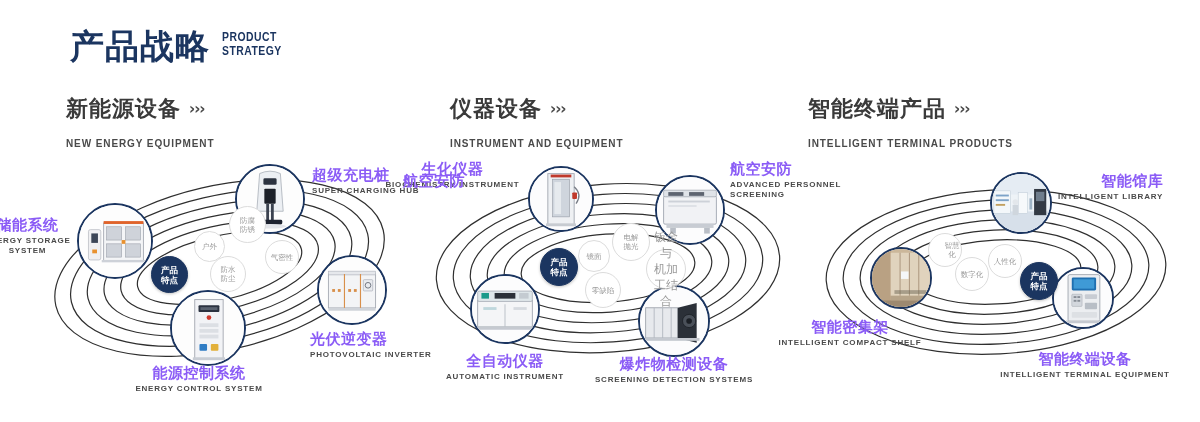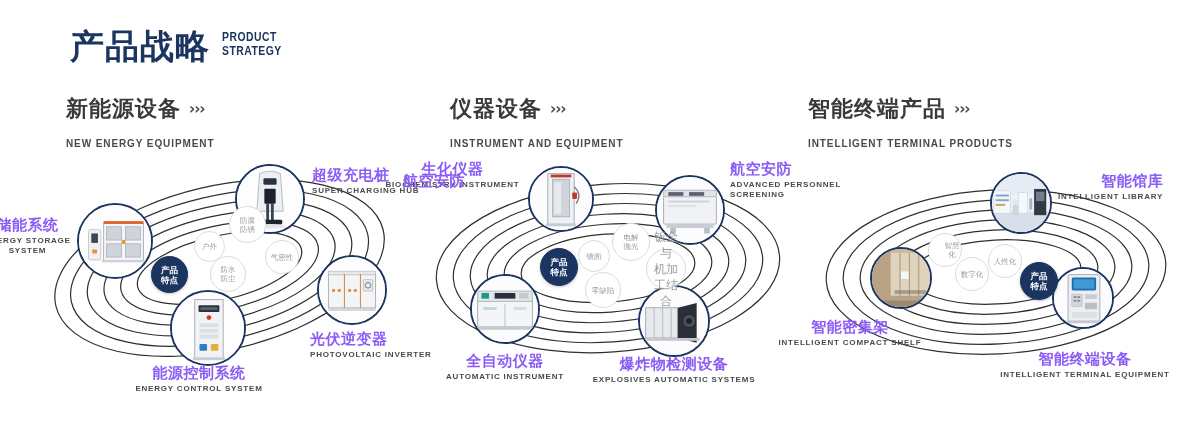--- a/index.html
+++ b/index.html
@@ -306,21 +306,21 @@
         <line x1="24" y1="22" x2="24" y2="54" stroke="#b4b9c1" stroke-width="1"></line>
         <line x1="33" y1="22" x2="33" y2="54" stroke="#b4b9c1" stroke-width="1"></line>
         <path d="M40 22 l20 -5 v42 l-20 -5 z" fill="#2b3038"></path>
         <circle cx="52" cy="36" r="7" fill="#4a5059" stroke="#20242b" stroke-width="1"></circle>
         <circle cx="52" cy="36" r="3" fill="#1b1f25"></circle>
         <rect x="5" y="54" width="58" height="3" fill="#c5c9d0"></rect>
       </svg>
     </div>
     <div class="lbl center" style="left:150px;top:205px;width:228px;">
       <div class="cn">爆炸物检测设备</div>
-      <div class="en">EXPLOSIVES AUTOMATIC SYSTEMS</div>
+      <div class="en">SCREENING DETECTION SYSTEMS</div>
     </div>
 
     <div class="pcircle" style="left:60px;top:124px;width:70px;height:70px;">
       <svg class="art" viewBox="0 0 70 70">
         <rect x="0" y="0" width="70" height="70" fill="#fcfcfd"></rect>
         <rect x="6" y="26" width="58" height="28" fill="#f4f5f7" stroke="#a4a9b2" stroke-width="1"></rect>
         <rect x="6" y="16" width="58" height="11" rx="1.5" fill="#dfe7ea" stroke="#a4a9b2" stroke-width=".8"></rect>
         <rect x="10" y="18" width="8" height="6" fill="#1b9a8a"></rect>
         <rect x="24" y="18" width="22" height="6" fill="#2b3038"></rect>
         <rect x="50" y="18" width="10" height="6" fill="#c4cbd1"></rect>

